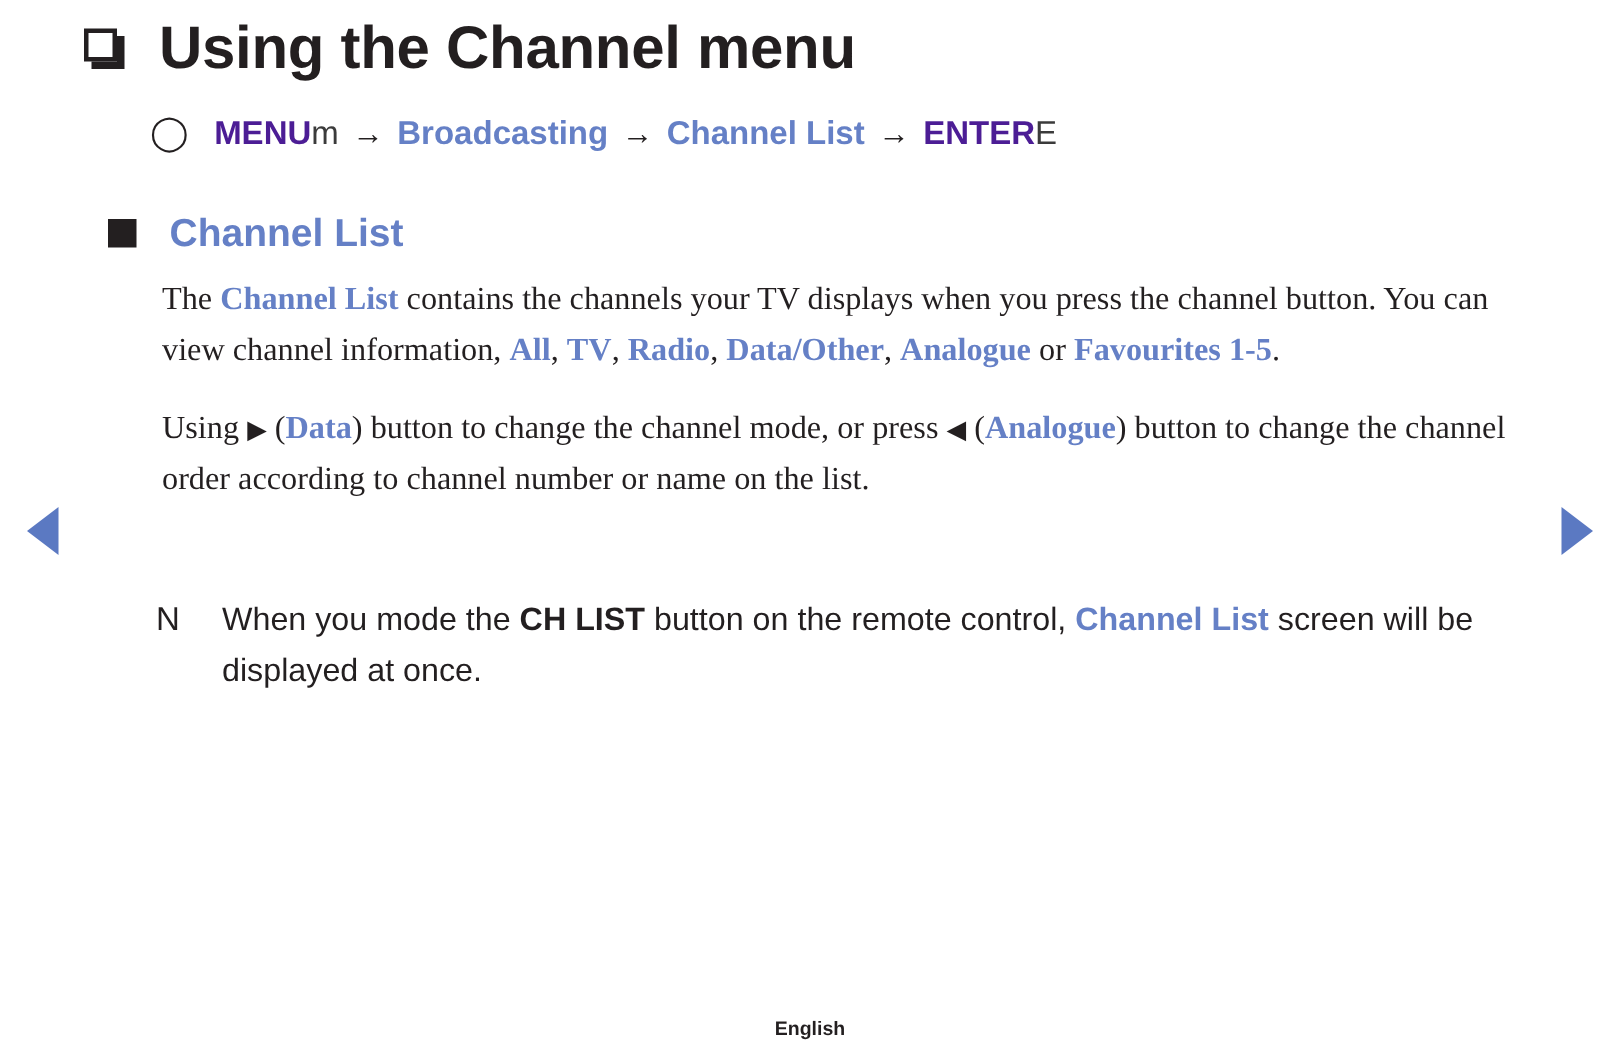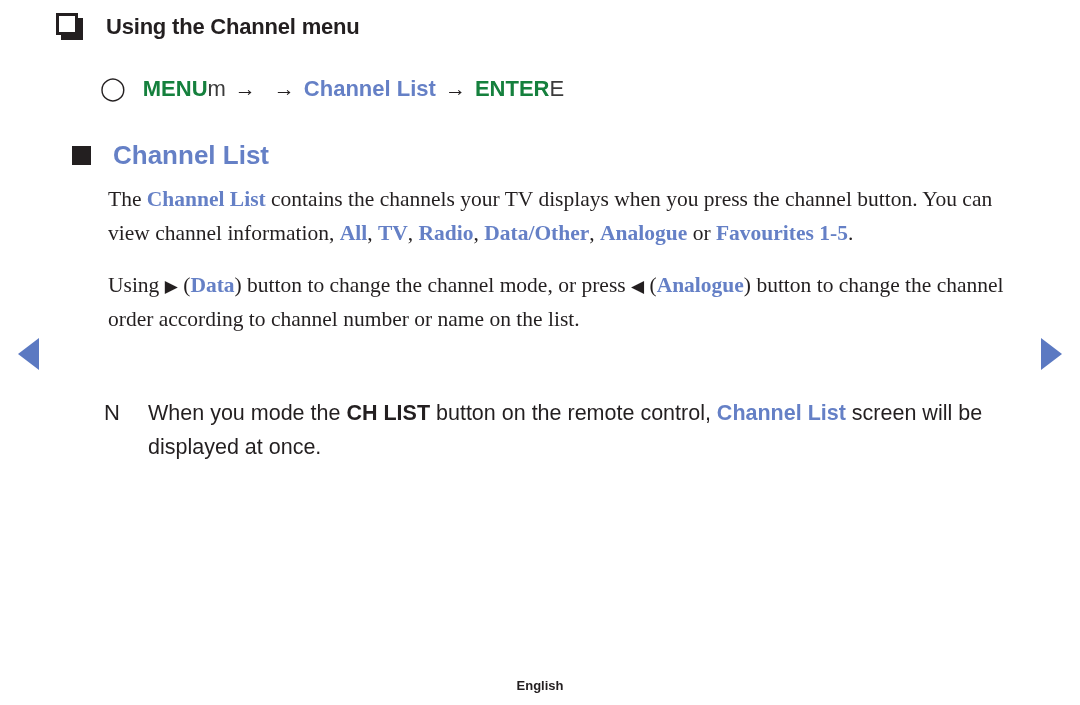--- a/index.html
+++ b/index.html
@@ -50,21 +50,21 @@
     position: absolute;
     left: 0px;
     top: 3px;
     width: 22px;
     height: 22px;
     background: #ffffff;
     border: 3px solid #231f20;
     box-sizing: border-box;
   }
   .page-title {
-    font-size: 22px;
+    font-size: 40px;
     font-weight: bold;
     letter-spacing: -0.2px;
     color: #231f20;
     white-space: nowrap;
   }
 
   
   .menu-path {
     position: absolute;
     left: 100px;
@@ -76,21 +76,21 @@
   }
   .circle-icon {
     font-size: 23px;
     color: #231f20;
     margin-right: 17px;
     font-weight: normal;
     line-height: 1;
   }
   .mp-bold {
     font-weight: bold;
-    color: #15803d;
+    color: #4c1d95;
   }
   .mp-sym {
     font-weight: normal;
     color: #3b3b3b;
   }
   .mp-arrow {
     color: #231f20;
     font-weight: normal;
     margin: 0 9px;
     font-size: 21px;
@@ -222,20 +222,21 @@
       <span class="sq-main"></span>
     </span>
     <span class="page-title">Using the Channel menu</span>
   </div>
 
   <div class="menu-path">
     <span class="circle-icon">◯</span>
     <span class="mp-bold">MENU</span>
       <span class="mp-sym">m</span>
     <span class="mp-arrow">→</span>
+    <span class="mp-blue">Broadcasting</span>
     <span class="mp-arrow">→</span>
     <span class="mp-blue">Channel List</span>
     <span class="mp-arrow">→</span>
     <span class="mp-bold">ENTER</span>
       <span class="mp-sym">E</span>
   </div>
 
   <div class="section-row">
     <span class="section-bullet"></span>
     <span class="section-title">Channel List</span>

